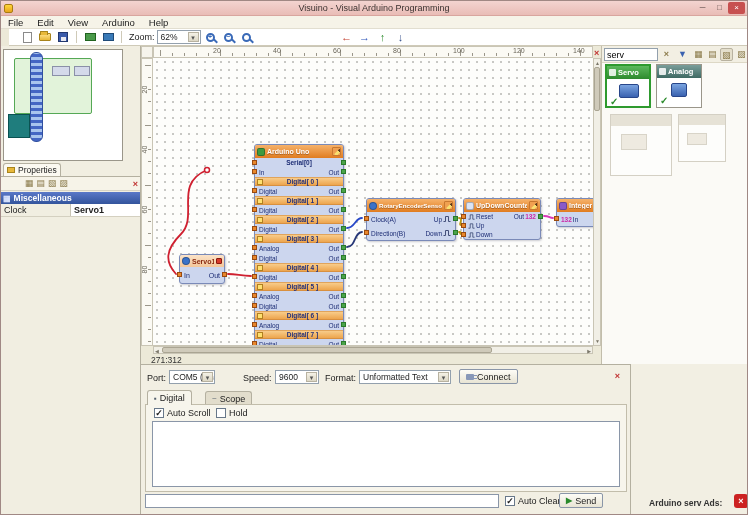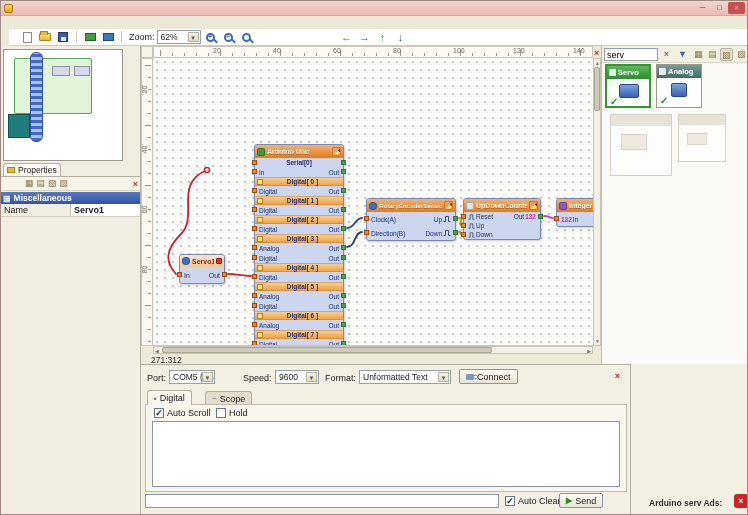--- a/index.html
+++ b/index.html
@@ -141,27 +141,35 @@
   .ads-label{position:absolute;left:18px;top:134px;font-size:8.5px;font-weight:bold;color:#333;}
   .ad-ic{position:absolute;left:103px;top:130px;width:14px;height:14px;background:#cc2222;border-radius:3px;color:#fff;font-size:9px;line-height:14px;text-align:center;font-weight:bold;}
 </style>
 </head>
 <body>
 
 <div class="app">
 
   <div class="titlebar">
     <span class="app-ic"></span>
+    <span class="win-title">Visuino - Visual Arduino Programming</span>
     <span class="win-btns">
       <span class="win-btn">─</span>
       <span class="win-btn">□</span>
       <span class="win-btn close">×</span>
     </span>
   </div>
 
+  <div class="menubar">
+      <span class="menu-item">File</span>
+      <span class="menu-item">Edit</span>
+      <span class="menu-item">View</span>
+      <span class="menu-item">Arduino</span>
+      <span class="menu-item">Help</span>
+    </div>
 
   <div class="toolbar">
     <span class="tb-ic">
         <span class="ic-page"></span>
       </span>
     <span class="tb-ic">
         <span class="ic-folder"></span>
       </span>
     <span class="tb-ic">
         <span class="ic-floppy"></span>
@@ -225,21 +233,21 @@
       <span class="pt-ic">▧</span>
       <span class="pt-ic">▨</span>
       <span class="flex"></span>
       <span class="red-x">×</span>
     </div>
     <div class="prop-cat">
       <span class="prop-cat-ic">▦</span>
       <span>Miscellaneous</span>
     </div>
     <div class="prop-row">
-      <span class="prop-name">Name</span>
+      <span class="prop-name">Clock</span>
       <span class="prop-val">Servo1</span>
     </div>
   </div>
 
   <div class="ruler-corner"></div>
   <div class="ruler-h">
       <i class="tick big" style="left: 6px;"></i>
       <i class="tick" style="left: 18px;"></i>
       <i class="tick" style="left: 30px;"></i>
       <i class="tick" style="left: 42px;"></i>

